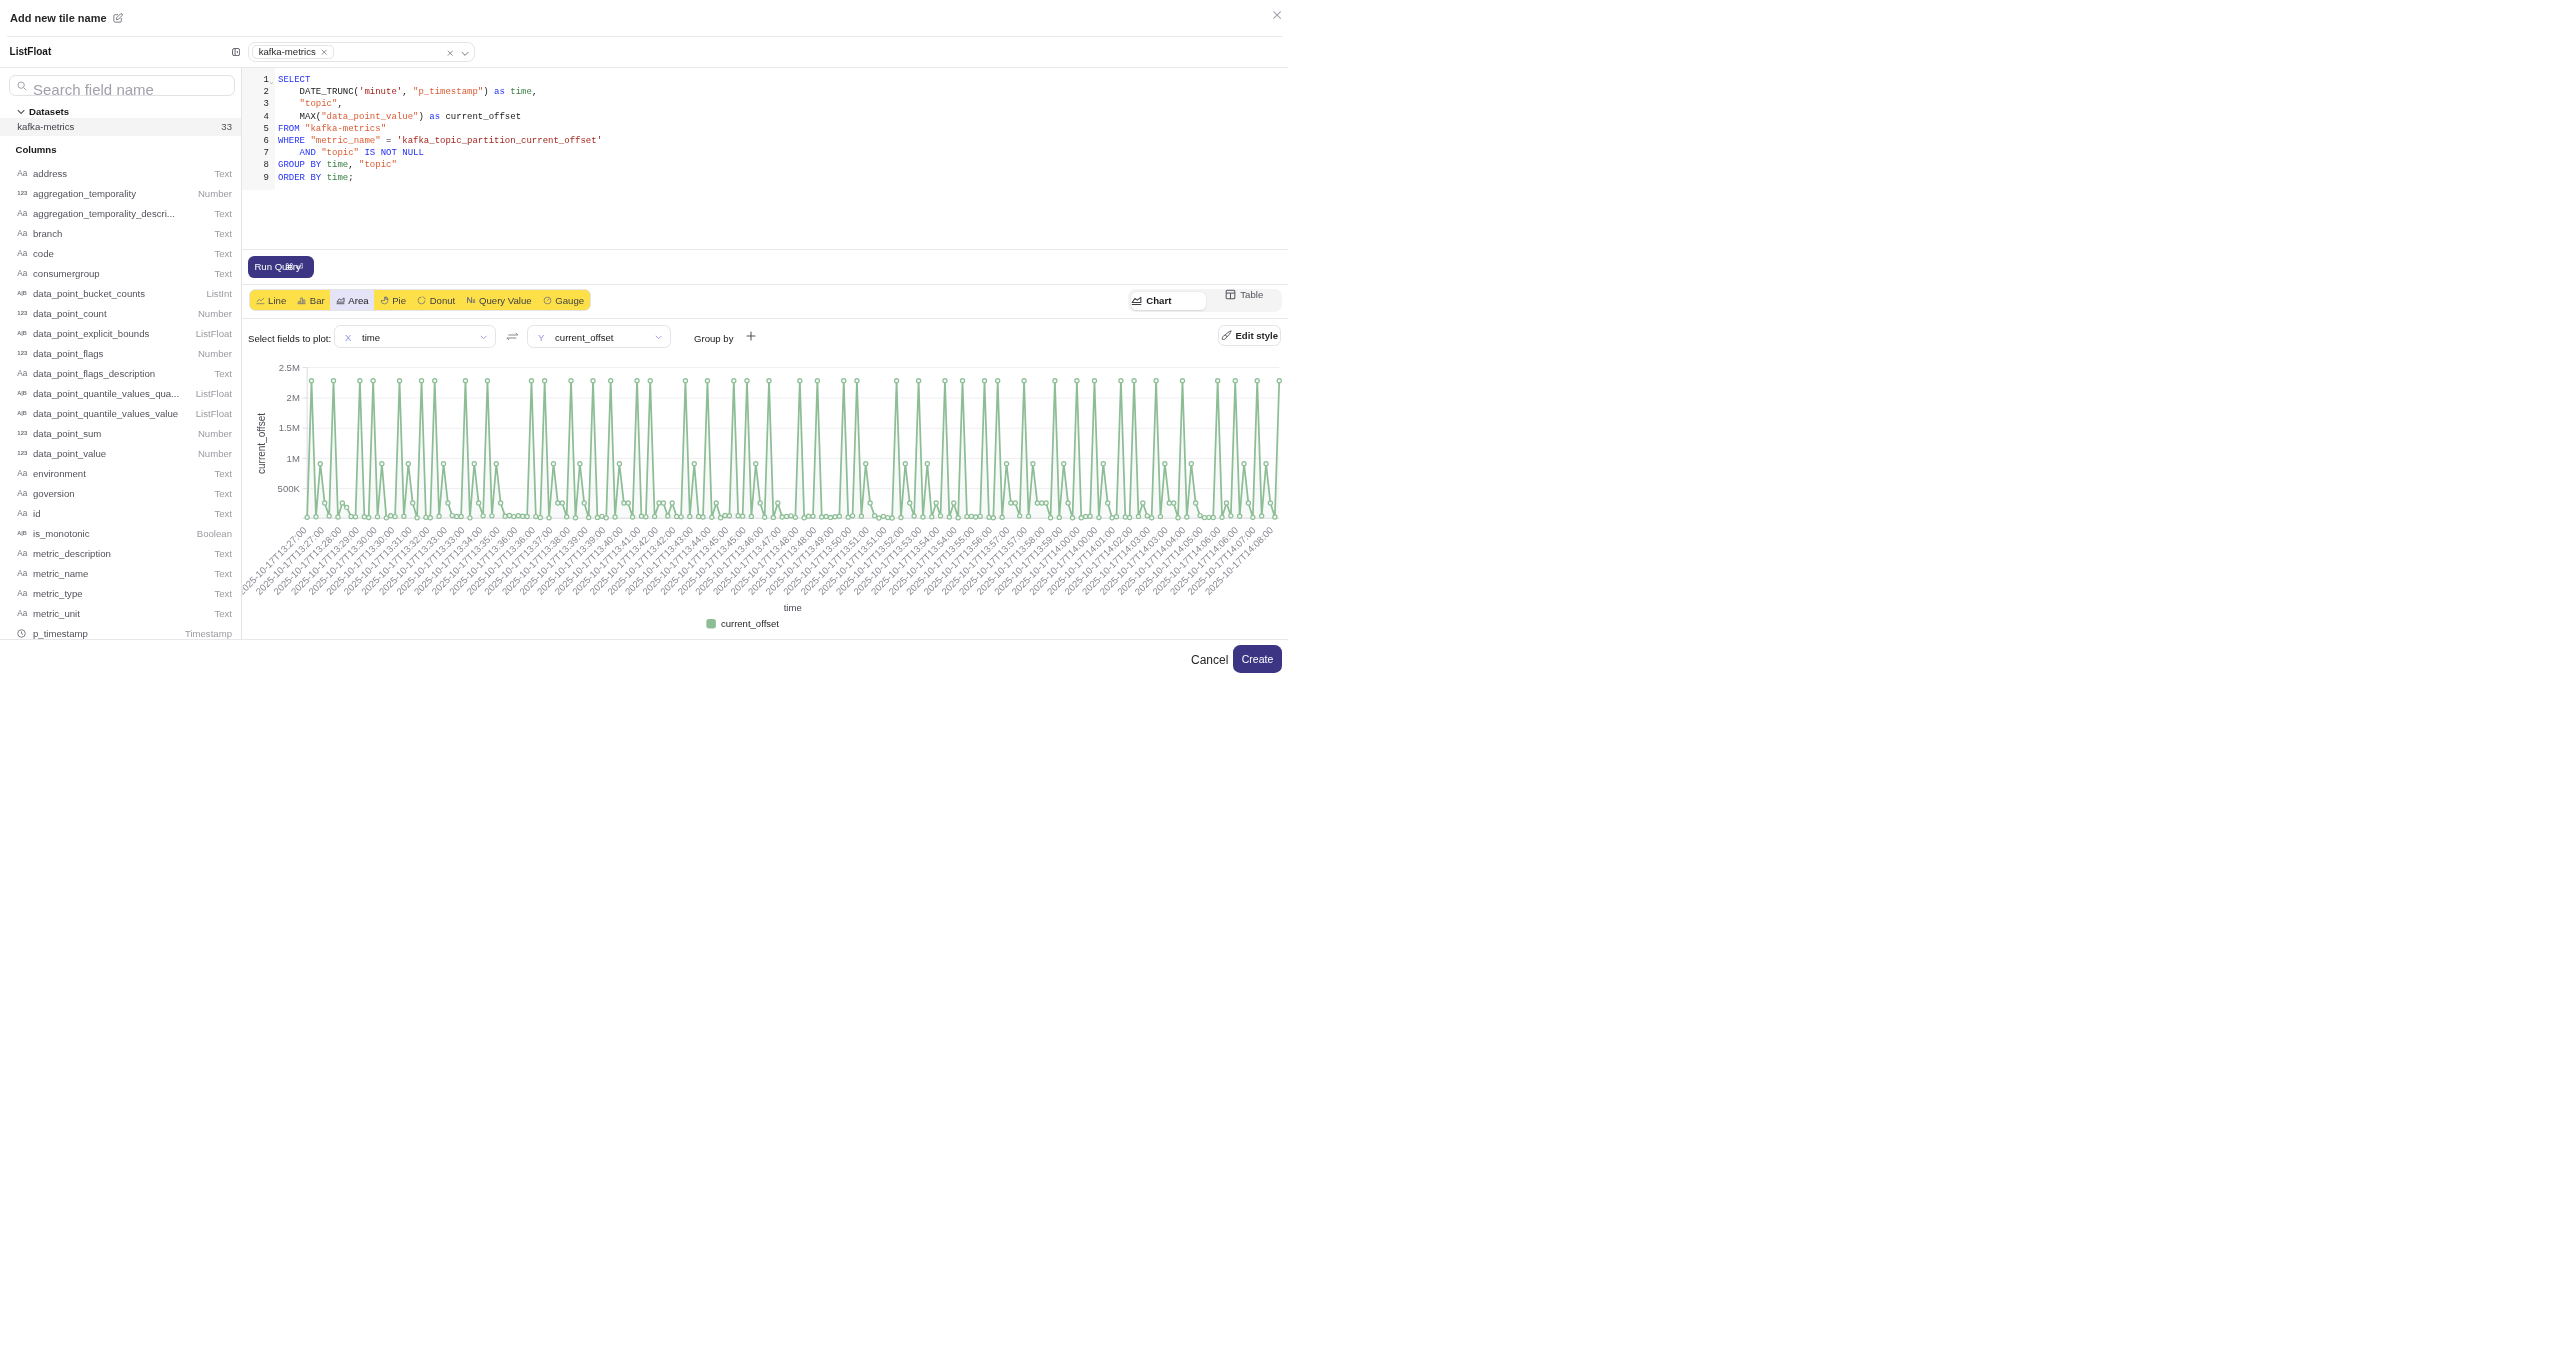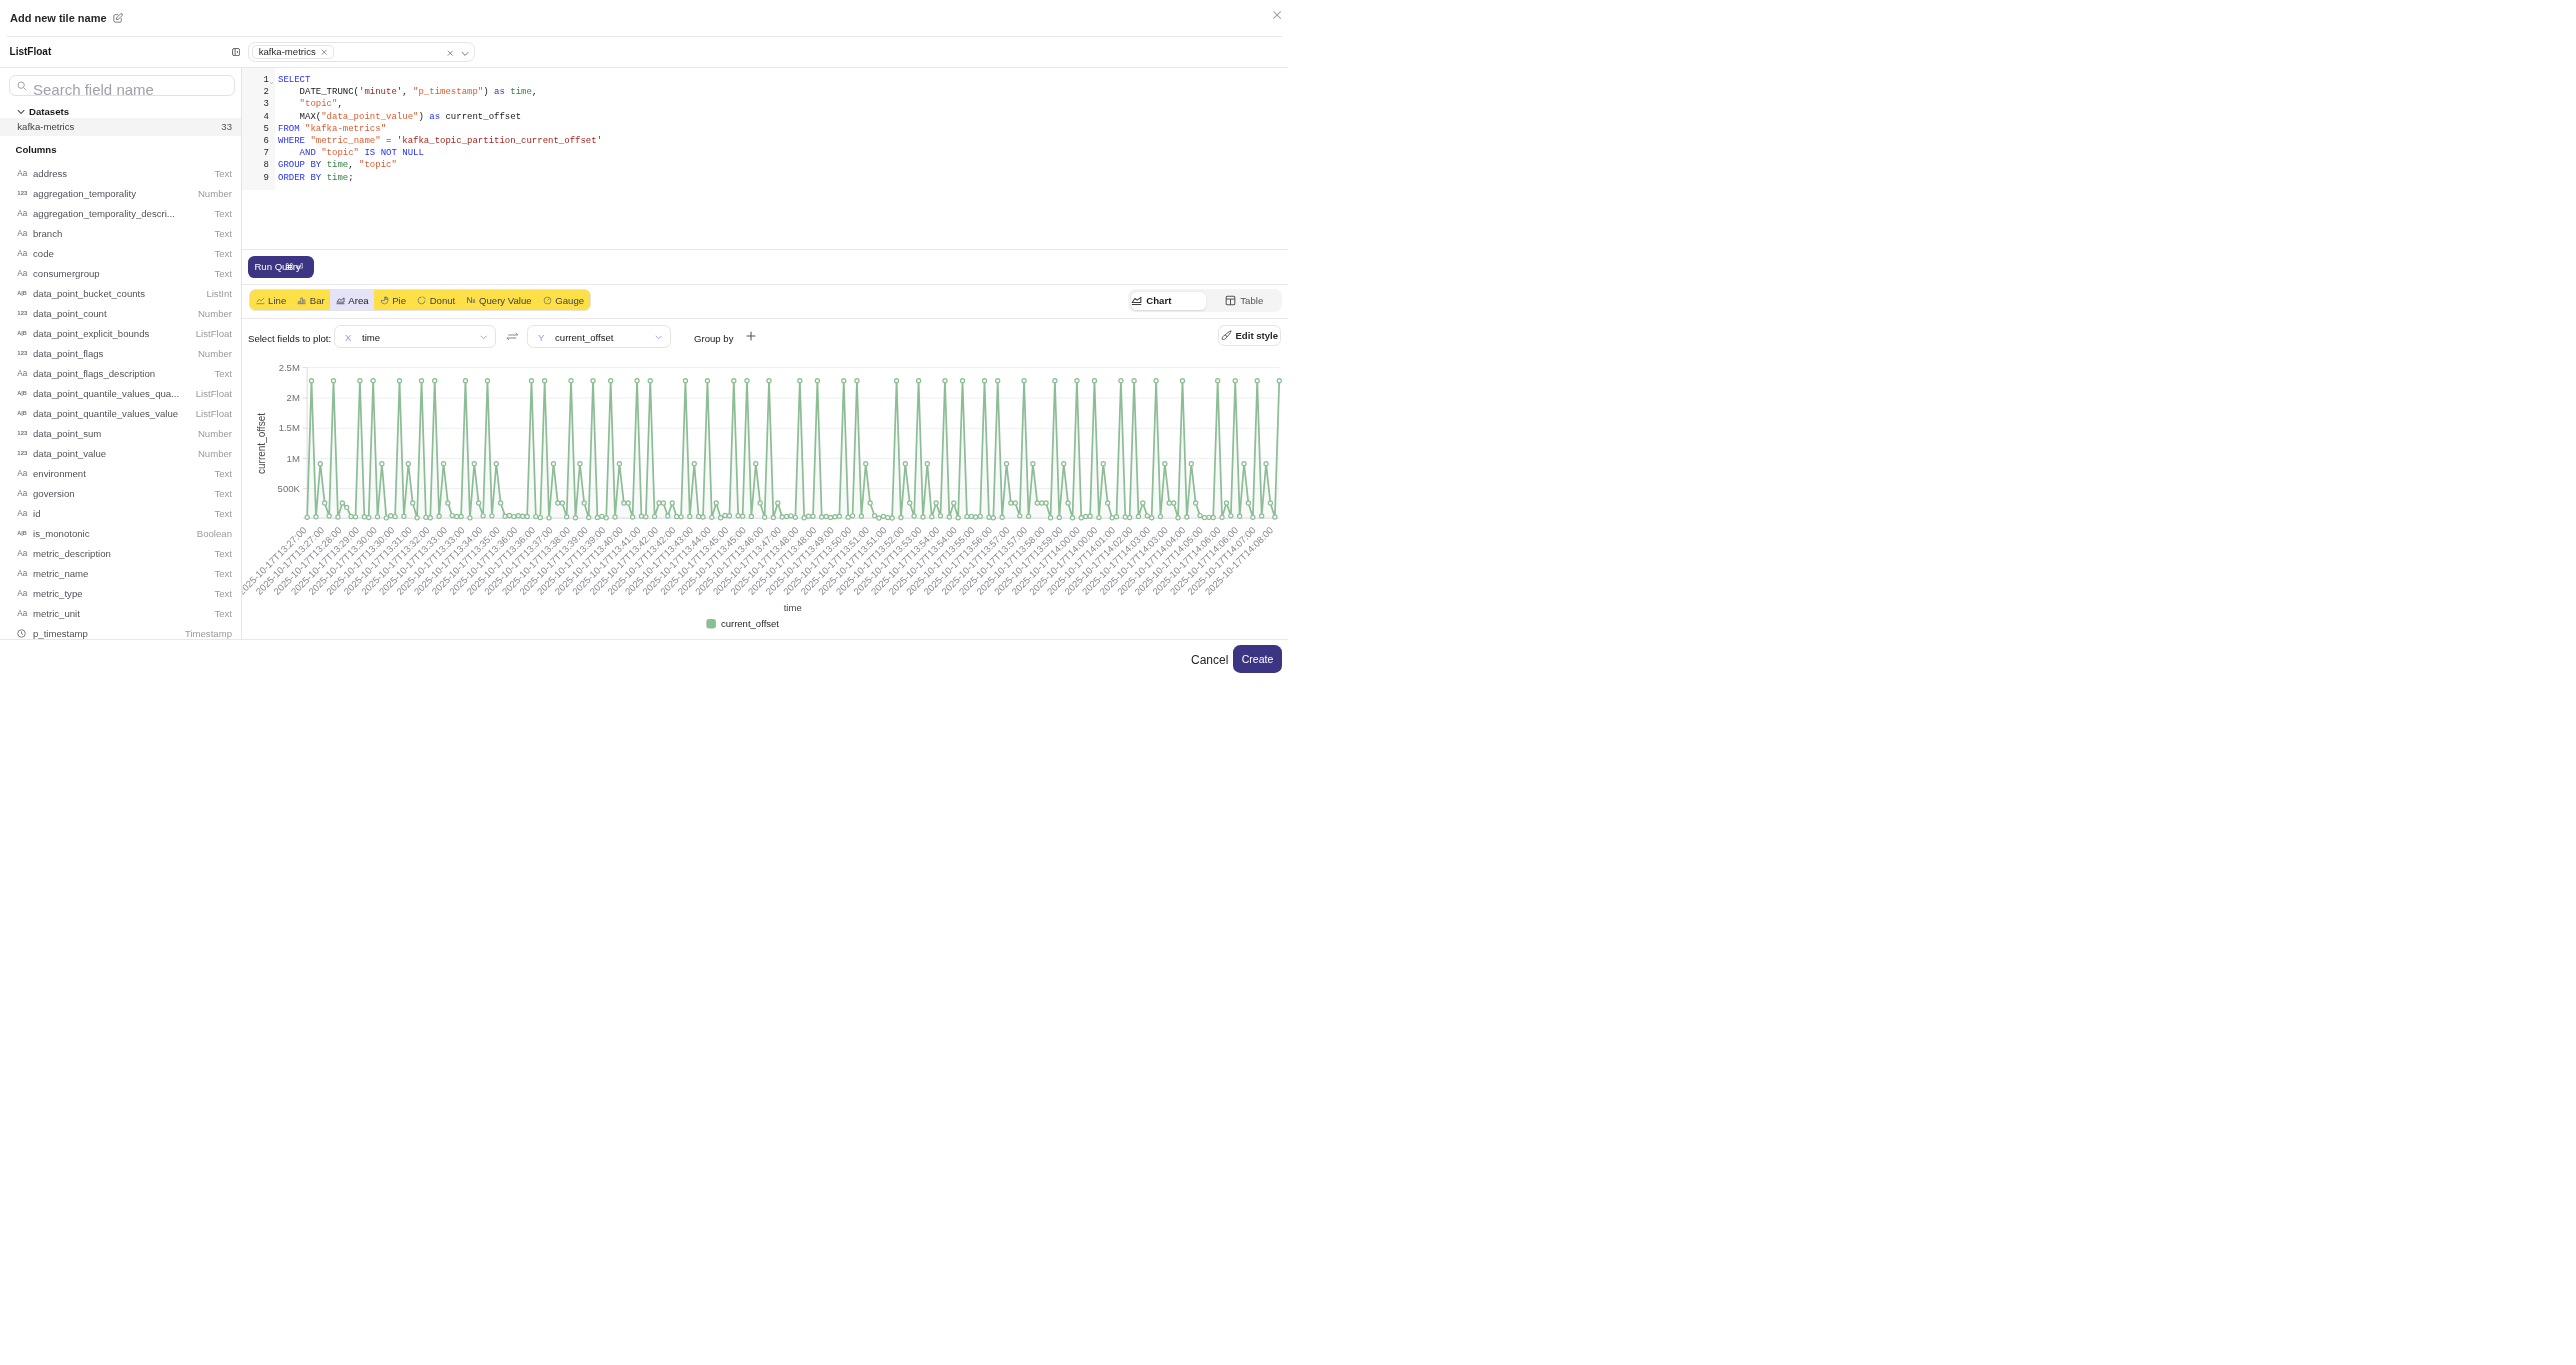--- a/index.html
+++ b/index.html
@@ -37,21 +37,21 @@
 #l349 {position:absolute;left:242px;right:0;top:318px;border-top:0.9px solid #e8e8ec}
 #runbtn {position:absolute;left:248px;top:256px;width:66px;height:22px;background:#3c3583;border-radius:6.4px;color:#fff;font-size:9.6px;line-height:22px}
 #runbtn .t {margin-left:6.4px}
 #runbtn .keys {position:absolute;right:9px;top:0;font-size:9px;letter-spacing:1.8px}
 #seltype {position:absolute;left:249px;top:289px;height:22px;border:0.9px solid #e4e4e7;border-radius:6.4px;background:#fde047;display:flex;align-items:center}
 .ct {display:flex;align-items:center;height:20px;padding:0 5.5px;font-size:9.6px;color:#3f3f46;gap:3.6px}
 .ct svg {flex:none}
 .ct.on {background:#e4e3f8;color:#18181b}
 #toggle {position:absolute;left:1128px;top:289px;width:154px;height:23px;background:#f4f4f5;border-radius:7.3px}
 #tgchart {position:absolute;left:2.7px;top:2.5px;width:75px;height:18px;background:#fff;border-radius:5.5px;box-shadow:0 0.9px 1.8px rgba(0,0,0,.12);display:flex;align-items:center;justify-content:flex-start;gap:4.6px;font-size:9.6px;font-weight:700;color:#18181b}
-#tgtable {position:absolute;right:0;top:0;width:76px;height:23px;display:flex;align-items:center;justify-content:center;gap:4.6px;font-size:9.6px;color:#52525b}
+#tgtable {position:absolute;right:0;top:0;width:76px;height:23px;display:flex;justify-content:center;gap:4.6px;font-size:9.6px;color:#52525b}
 #sfl {position:absolute;left:248px;top:333px;font-size:9.6px;color:#18181b}
 .fsel {position:absolute;top:325px;height:23px;border:0.9px solid #e4e4e7;border-radius:6.4px;background:#fff}
 #selx {left:334px;width:162px}
 #sely {left:527px;width:144px}
 .axl {position:absolute;left:10px;top:5.5px;font-size:9.6px;color:#989ae0}
 .selval {position:absolute;left:27px;top:5.5px;font-size:9.6px;color:#18181b}
 .chev {position:absolute;right:8.2px;top:9px;width:7.3px;height:4.6px}
 #swap {position:absolute;left:506px;top:332px}
 #groupby {position:absolute;left:694px;top:333px;font-size:9.6px;color:#18181b}
 #plus {position:absolute;left:745px;top:330px}

